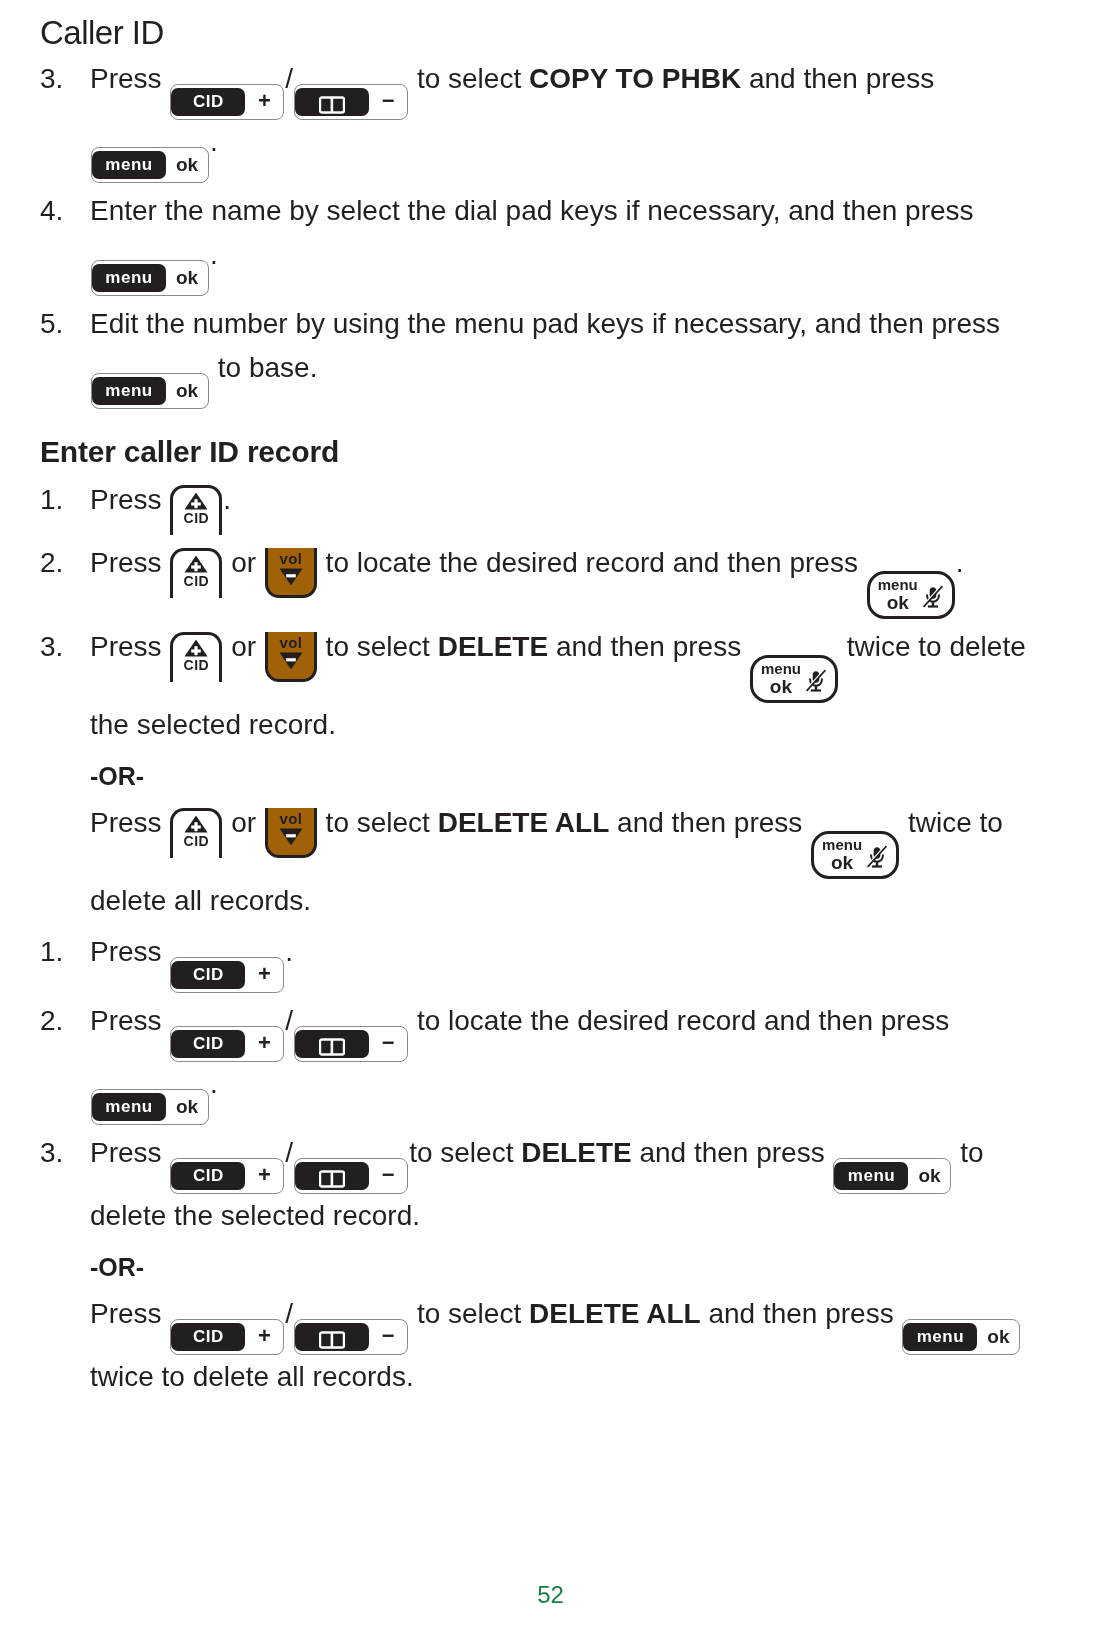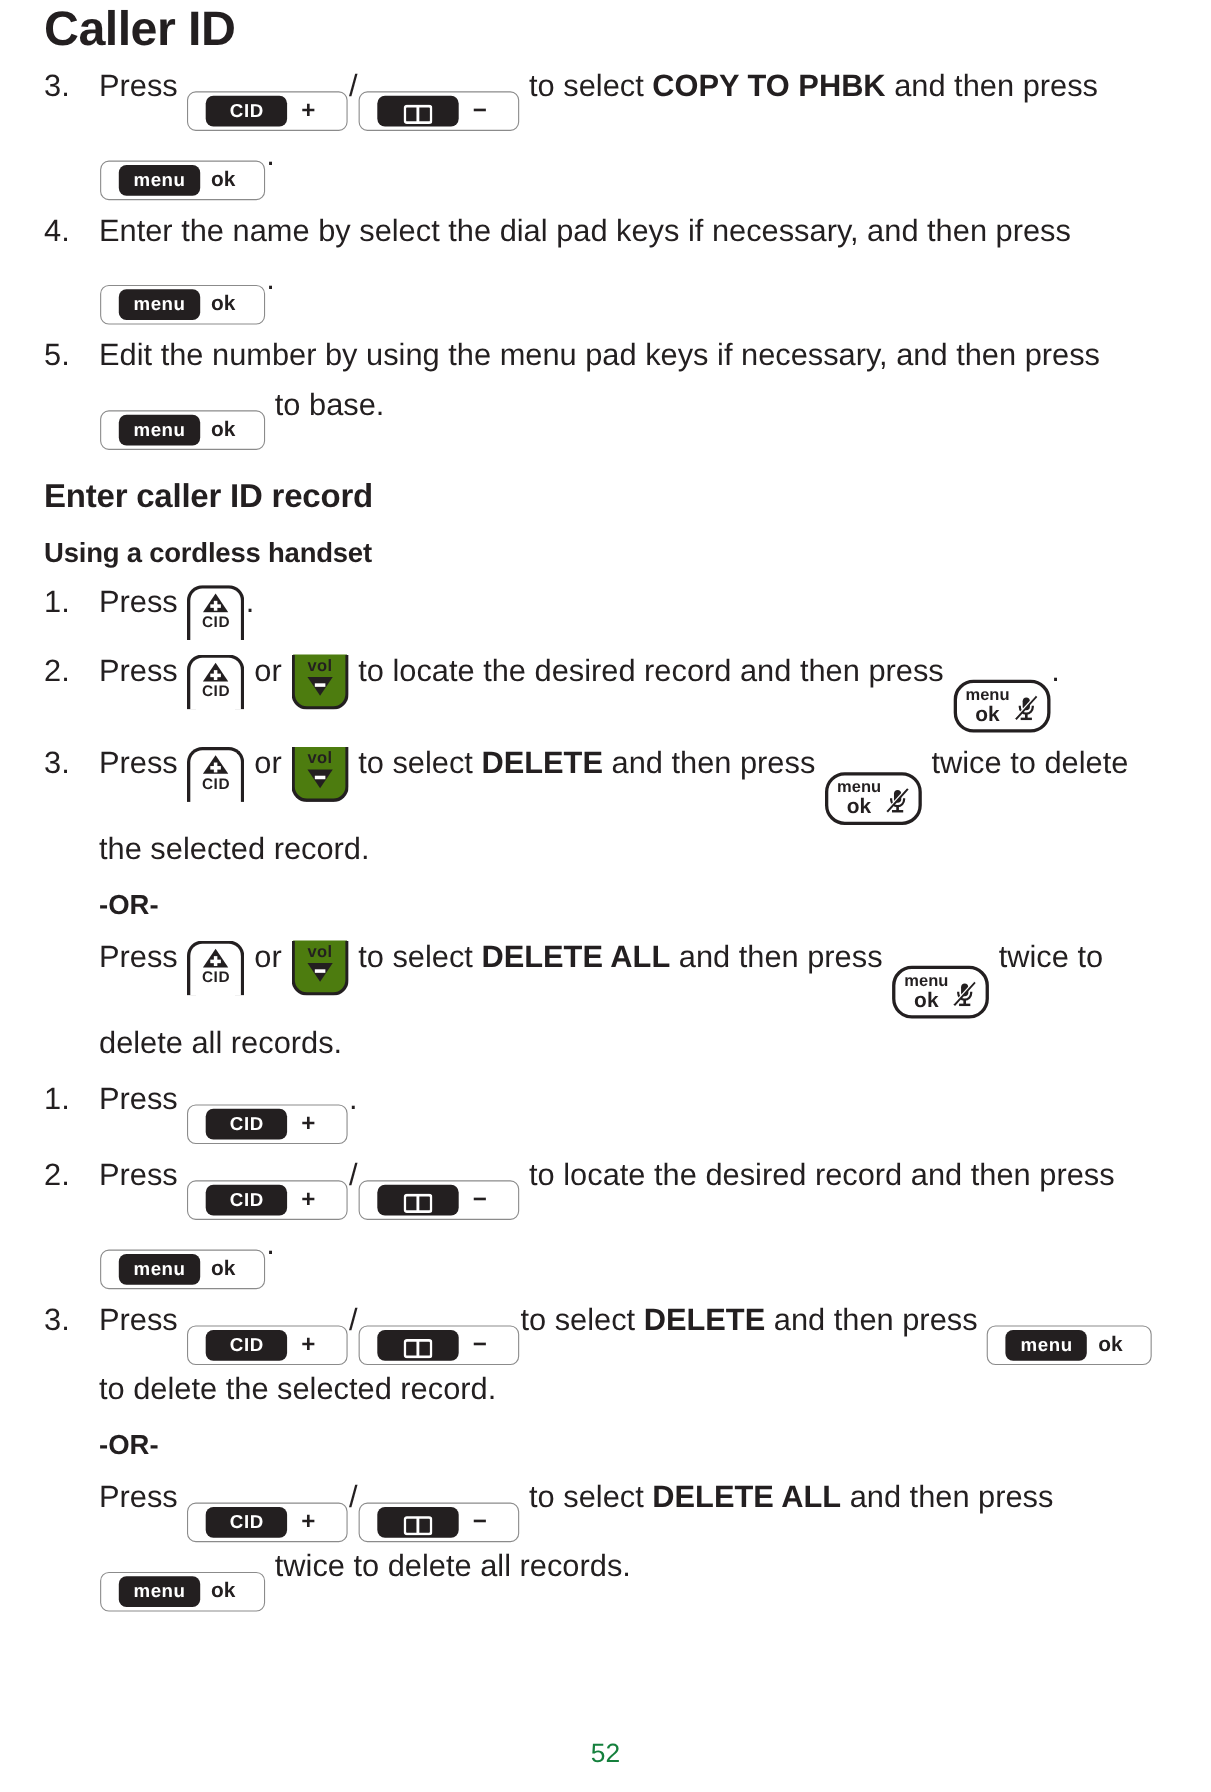--- a/index.html
+++ b/index.html
@@ -18,25 +18,25 @@
   .page {
     position: relative;
     width: 1101px;
     height: 1629px;
     box-sizing: border-box;
     padding: 0 40px;
   }
 
   
   h1.chapter-title {
-    font-size: 44px;
-    font-weight: bold;
+    font-size: 33px;
+    font-weight: normal;
     letter-spacing: -0.5px;
     margin: 0;
-    padding: 4px 0 6px 0;
+    padding: 16px 0 6px 0;
     line-height: 1.05;
   }
   h2.section-heading {
     font-size: 30px;
     font-weight: bold;
     margin: 26px 0 10px 0;
     line-height: 1.1;
     letter-spacing: -0.2px;
   }
   h3.sub-heading {
@@ -86,21 +86,21 @@
   
 
   
   .key-base {
     display: inline-block;
     vertical-align: -9px;
     box-sizing: border-box;
     border: 1.5px solid #8b8b8b;
     border-radius: 8px;
     background: #ffffff;
-    padding: 3px 16px;
+    padding: 3px 0;
     height: 36px;
     line-height: 0;
     white-space: nowrap;
     box-shadow: 0 0 0 1px #ffffff inset;
     margin: 0 1px;
   }
   .key-base .cap {
     display: inline-block;
     background: #231f20;
     color: #ffffff;
@@ -181,21 +181,21 @@
     box-sizing: border-box;
     width: 52px;
     height: 50px;
     border: 3px solid #231f20;
     border-top: none;
     border-radius: 0 0 14px 14px;
     text-align: center;
     line-height: 0;
     padding-top: 2px;
     margin: 0 1px;
-    background: #4d7c0f;
+    background: #a16207;
   }
   .key-hs-vol .lbl {
     display: block;
     font-size: 15px;
     font-weight: 600;
     letter-spacing: 0.3px;
     line-height: 17px;
   }
   .key-hs-vol .tri-down {
     display: block;
@@ -273,21 +273,20 @@
     </li>
 
     <li>
       <span class="marker">5.</span><span>Edit the number by using the menu pad keys if necessary, and then press </span><span class="key-base"><span class="cap">menu</span><span class="sign ok-label">ok</span></span><span> to base.</span>
     </li>
 
   </ol>
 
   <h2 class="section-heading">Enter caller ID record</h2>
 
-  <h3 class="sub-heading">Using a cordless handset</h3>
 
   <ol class="steps">
 
     <li>
       <span class="marker">1.</span><span>Press </span><span class="key-hs-cid"><span class="tri-up"><svg width="24" height="18" viewBox="0 0 24 18" aria-hidden="true">
               <path d="M12 0.5 L23.5 17.5 L0.5 17.5 Z" fill="#231f20"></path>
               <rect x="10.4" y="7.2" width="3.2" height="9" fill="#ffffff"></rect>
               <rect x="7.2" y="10.4" width="9.6" height="3.2" fill="#ffffff"></rect>
             </svg></span><span class="lbl">CID</span></span><span>.</span>
     </li>

